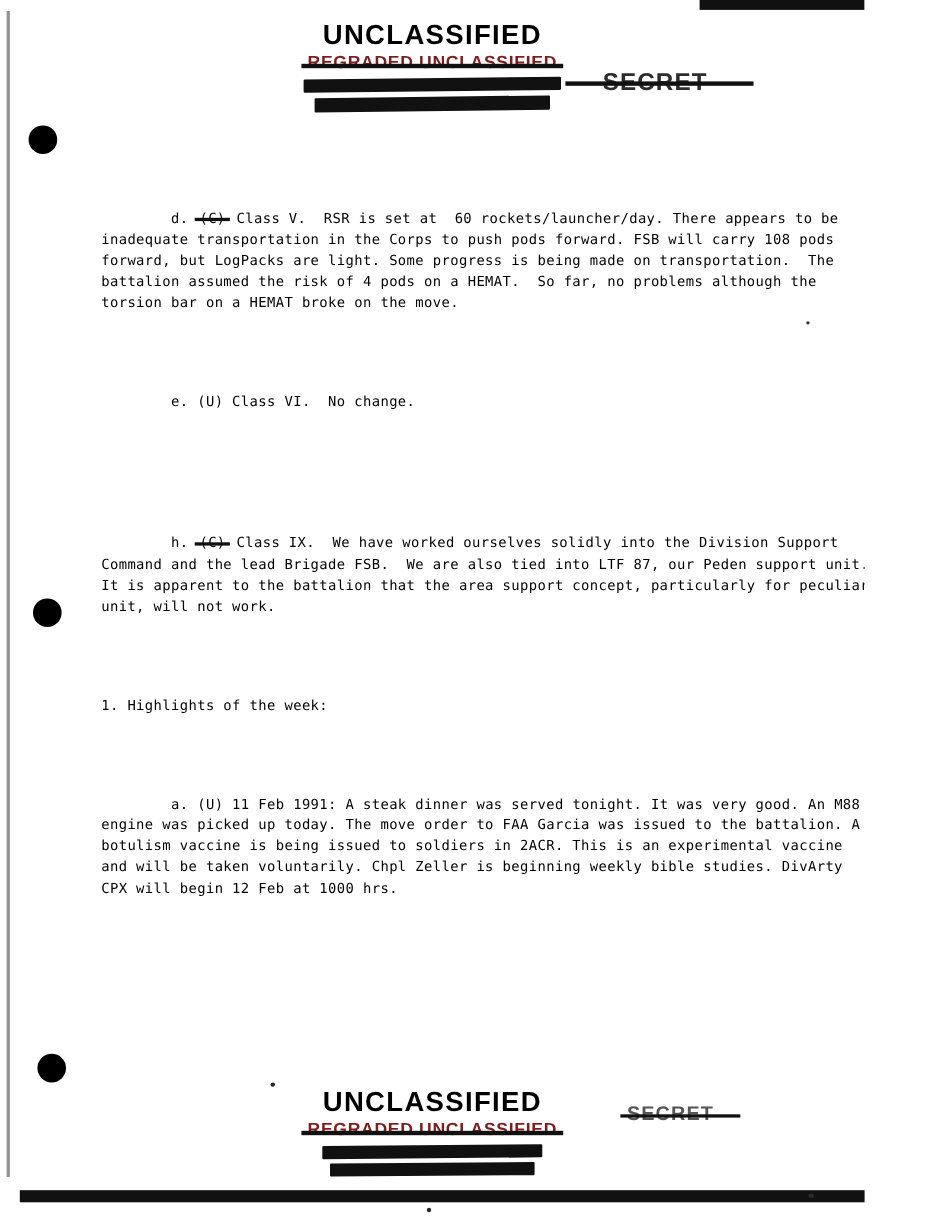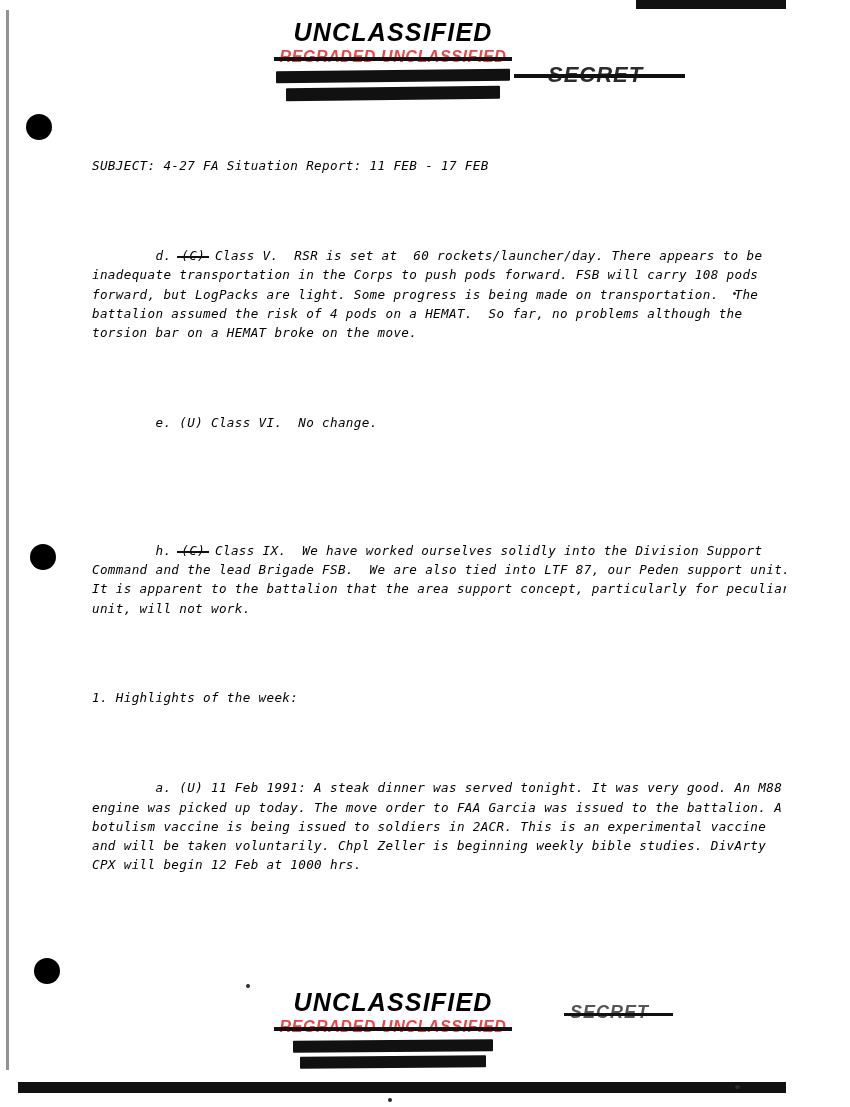--- a/index.html
+++ b/index.html
@@ -10,21 +10,20 @@
   body {
     font-family: "DejaVu Sans Mono", monospace;
     color: #000000;
   }
   .page {
     position: relative;
     width: 786px;
     height: 1107px;
     background: #ffffff;
     overflow: hidden;
-    font-style: italic;
   }
   
   .edge-left {
     position: absolute;
     left: 6px;
     top: 10px;
     width: 3px;
     height: 1060px;
     background: #3a3a3a;
     opacity: .55;
@@ -77,21 +76,21 @@
     font-size: 25px;
     letter-spacing: 1.2px;
   }
   .regrade-line {
     position: relative;
     display: inline-block;
     font-family: "Liberation Sans", sans-serif;
     font-weight: bold;
     font-size: 16px;
     letter-spacing: .6px;
-    color: #ef4444;
+    color: #7f1d1d;
     margin-top: 1px;
   }
   .regrade-line::after {
     content: "";
     position: absolute;
     left: -6px;
     right: -6px;
     top: 52%;
     height: 4px;
     background: #111;
@@ -176,21 +175,20 @@
 
   <div class="stamp-top">
     <div class="stamp-word">UNCLASSIFIED</div>
     <div class="regrade-line">REGRADED UNCLASSIFIED</div>
     <span class="redact r1"></span>
     <span class="redact r2"></span>
   </div>
   <div class="secret-mark secret-top">SECRET</div>
 
   <div class="doc">
-    <div class="hdr">SUBJECT: 4-27 FA Situation Report: 11 FEB - 17 FEB</div>
 
     <div class="para">        <span>d.</span> <span class="strike">(C)</span> <span>Class V.  RSR is set at  60 rockets/launcher/day. There appears to be inadequate transportation in the Corps to push pods forward. FSB will carry 108 pods forward, but LogPacks are light. Some progress is being made on transportation.  The battalion assumed the risk of 4 pods on a HEMAT.  So far, no problems although the torsion bar on a HEMAT broke on the move.</span></div>
 
     <div class="para">        <span>e. (U) Class VI.  No change.</span></div>
 
 
 
     <div class="para">        <span>h.</span> <span class="strike">(C)</span> <span>Class IX.  We have worked ourselves solidly into the Division Support Command and the lead Brigade FSB.  We are also tied into LTF 87, our Peden support unit.  It is apparent to the battalion that the area support concept, particularly for peculiar unit, will not work.</span></div>
 
     <div class="para">1. Highlights of the week:</div>

